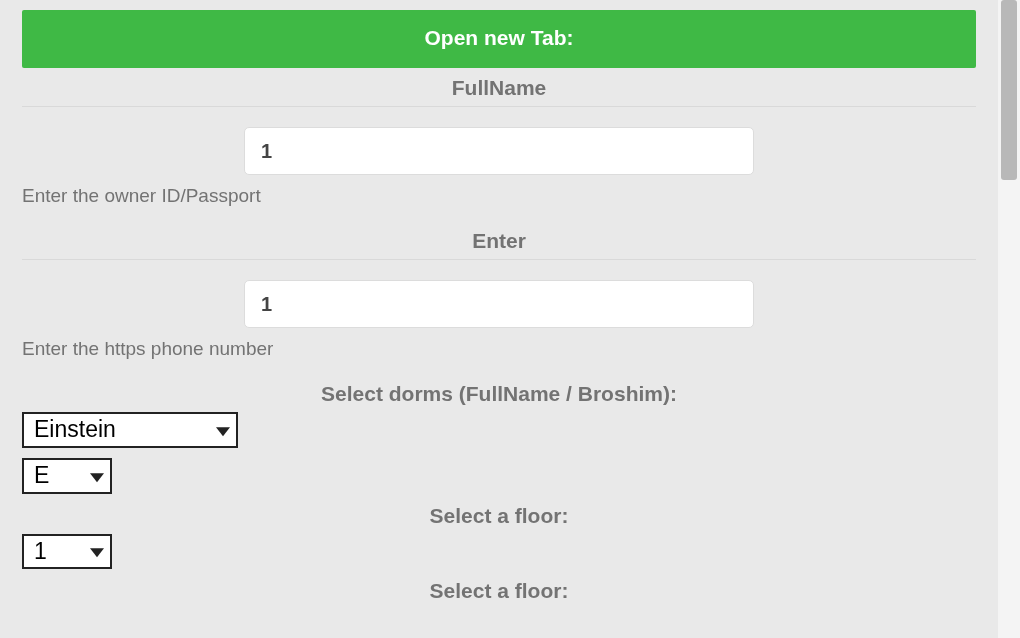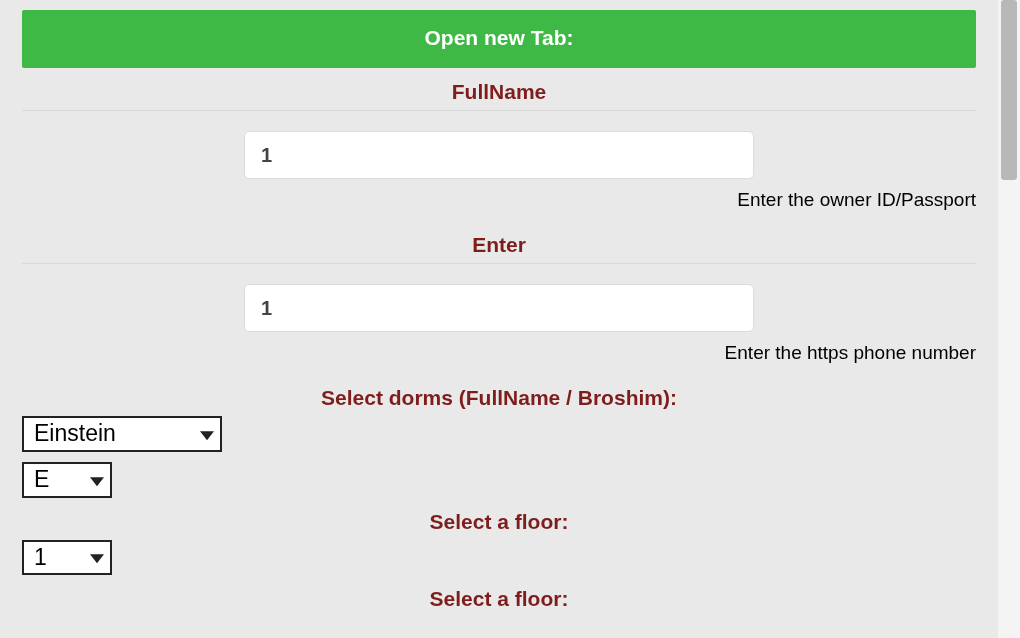--- a/index.html
+++ b/index.html
@@ -29,25 +29,25 @@
       color: #ffffff;
       text-align: center;
       padding: 14px 10px 16px 10px;
       border-radius: 2px;
       font-weight: 700;
       font-size: 21px;
       line-height: 1.35;
       margin-bottom: 8px;
     }
     .section-label {
-      color: #7f1d1d;
+      color: #737373;
       font-weight: 700;
       font-size: 21px;
       text-align: center;
-      margin-top: 12px;
+      margin-top: 4px;
       margin-bottom: 6px;
     }
     .divider {
       height: 1px;
       background: #d9d9d9;
       width: 100%;
       margin: 4px 0 20px 0;
     }
     .input-area {
       width: 510px;
@@ -59,23 +59,23 @@
       border: 1px solid #dcdcdc;
       border-radius: 5px;
       background: #ffffff;
       font-size: 20px;
       font-weight: 700;
       color: #444;
       padding: 0 16px;
       outline: none;
     }
     .helper {
-      color: #000000;
+      color: #737373;
       font-size: 19px;
-      text-align: right;
+      text-align: left;
       margin-top: 10px;
       margin-bottom: 22px;
       font-weight: 500;
     }
     .select-row {
       margin: 4px 0 10px 0;
     }
     .select-box {
       border: 2px solid #222;
       background: #fff;
@@ -100,21 +100,21 @@
       transform: translateY(-30%);
       border-left: 7px solid transparent;
       border-right: 7px solid transparent;
       border-top: 9px solid #222;
       pointer-events: none;
     }
     .select-small {
       width: 90px;
     }
     .select-med {
-      width: 200px;
+      width: 216px;
     }
     .scrollbar-gutter {
       width: 22px;
       background: #f4f4f4;
       position: relative;
     }
     .scroll-thumb {
       position: absolute;
       top: 0;
       left: 3px;

